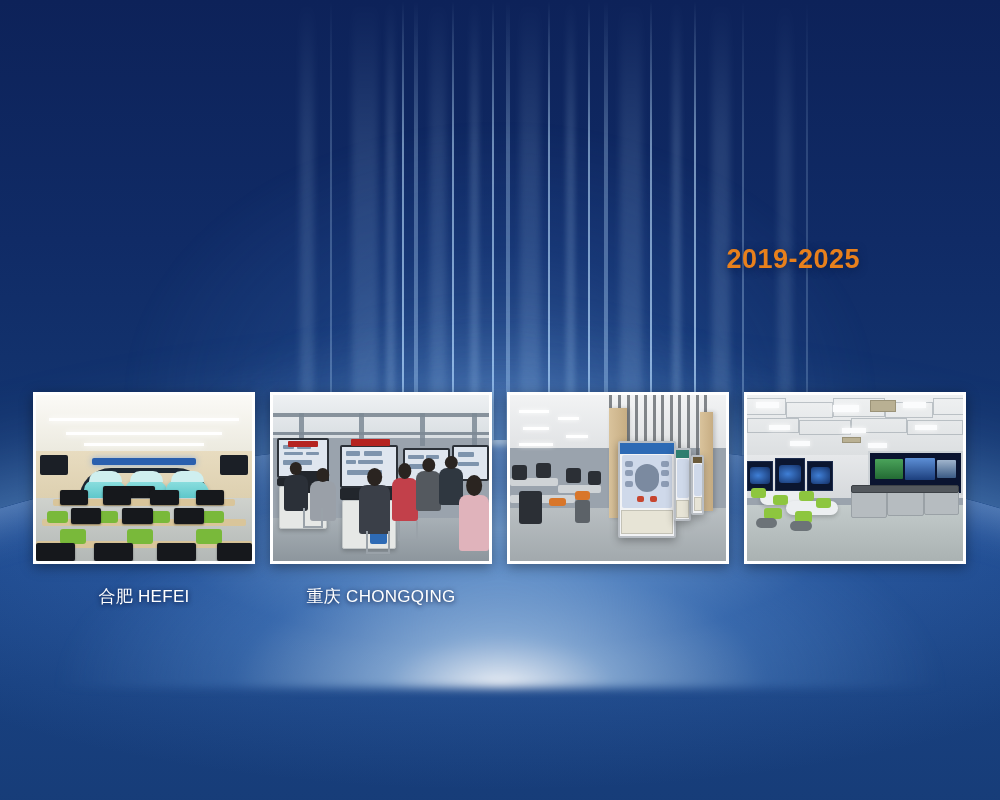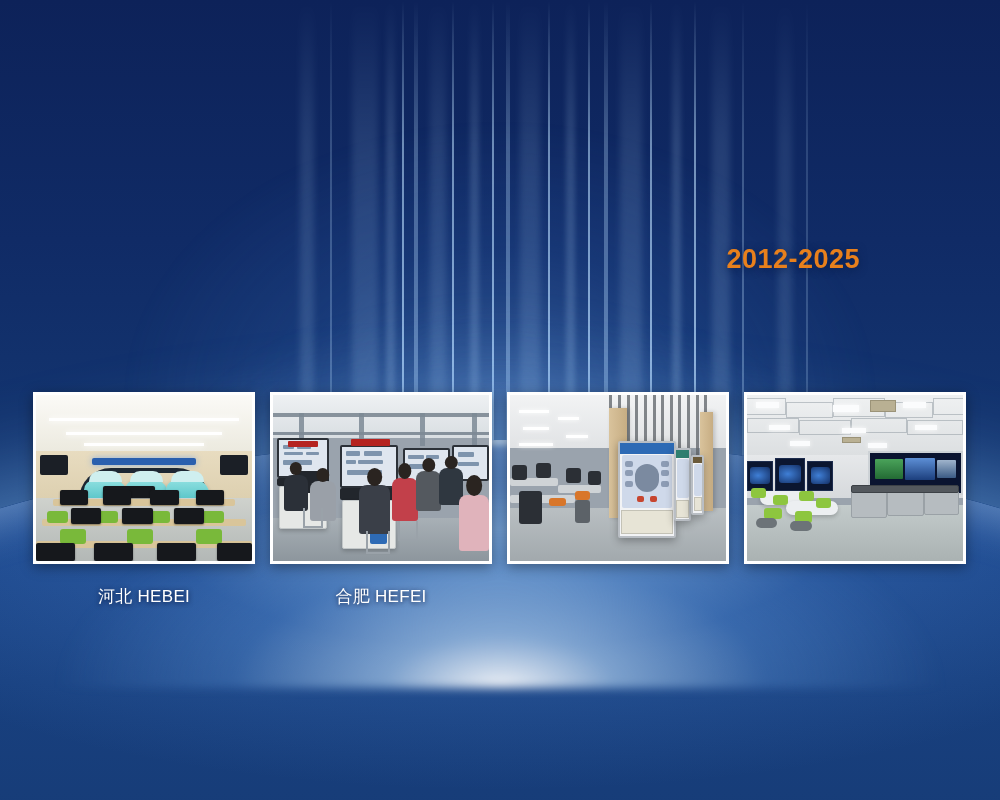--- a/index.html
+++ b/index.html
@@ -228,21 +228,21 @@
     <div class="dot" style="left:964px;top:700px;width:13px;height:13px;"></div>
     <div class="dot" style="left:540px;top:694px;width:6px;height:6px;"></div>
   </div>
 
   <div class="planet">
     
   </div>
   <div class="horizonglow"></div>
 
   <div class="title-wrap">
-    <div class="year">2012-2025</div>
+    <div class="year">2019-2025</div>
   </div>
 
   <div class="gallery">
 
     <div class="photo">
       <div class="inner p1">
         <div class="ceil"></div>
         <div class="ceilbar" style="left:6%;right:6%;top:14%;"></div>
         <div class="ceilbar" style="left:14%;right:14%;top:22%;"></div>
         <div class="ceilbar" style="left:22%;right:22%;top:29%;"></div>
@@ -449,17 +449,17 @@
 
         <div class="equip" style="left:48%;top:58%;width:17%;height:16%;"></div>
         <div class="equip" style="left:65%;top:57%;width:17%;height:16%;"></div>
         <div class="equip" style="left:82%;top:57%;width:16%;height:15%;"></div>
         <div class="equip" style="left:48%;top:54%;width:50%;height:5%;background:#53585d;border-color:#3c4146;"></div>
       </div>
     </div>
   </div>
 
   <div class="captions">
-    <div class="caption">河北  HEBEI</div>
     <div class="caption">合肥  HEFEI</div>
+    <div class="caption">重庆  CHONGQING</div>
   </div>
 
 </div>
 
 </body></html>

